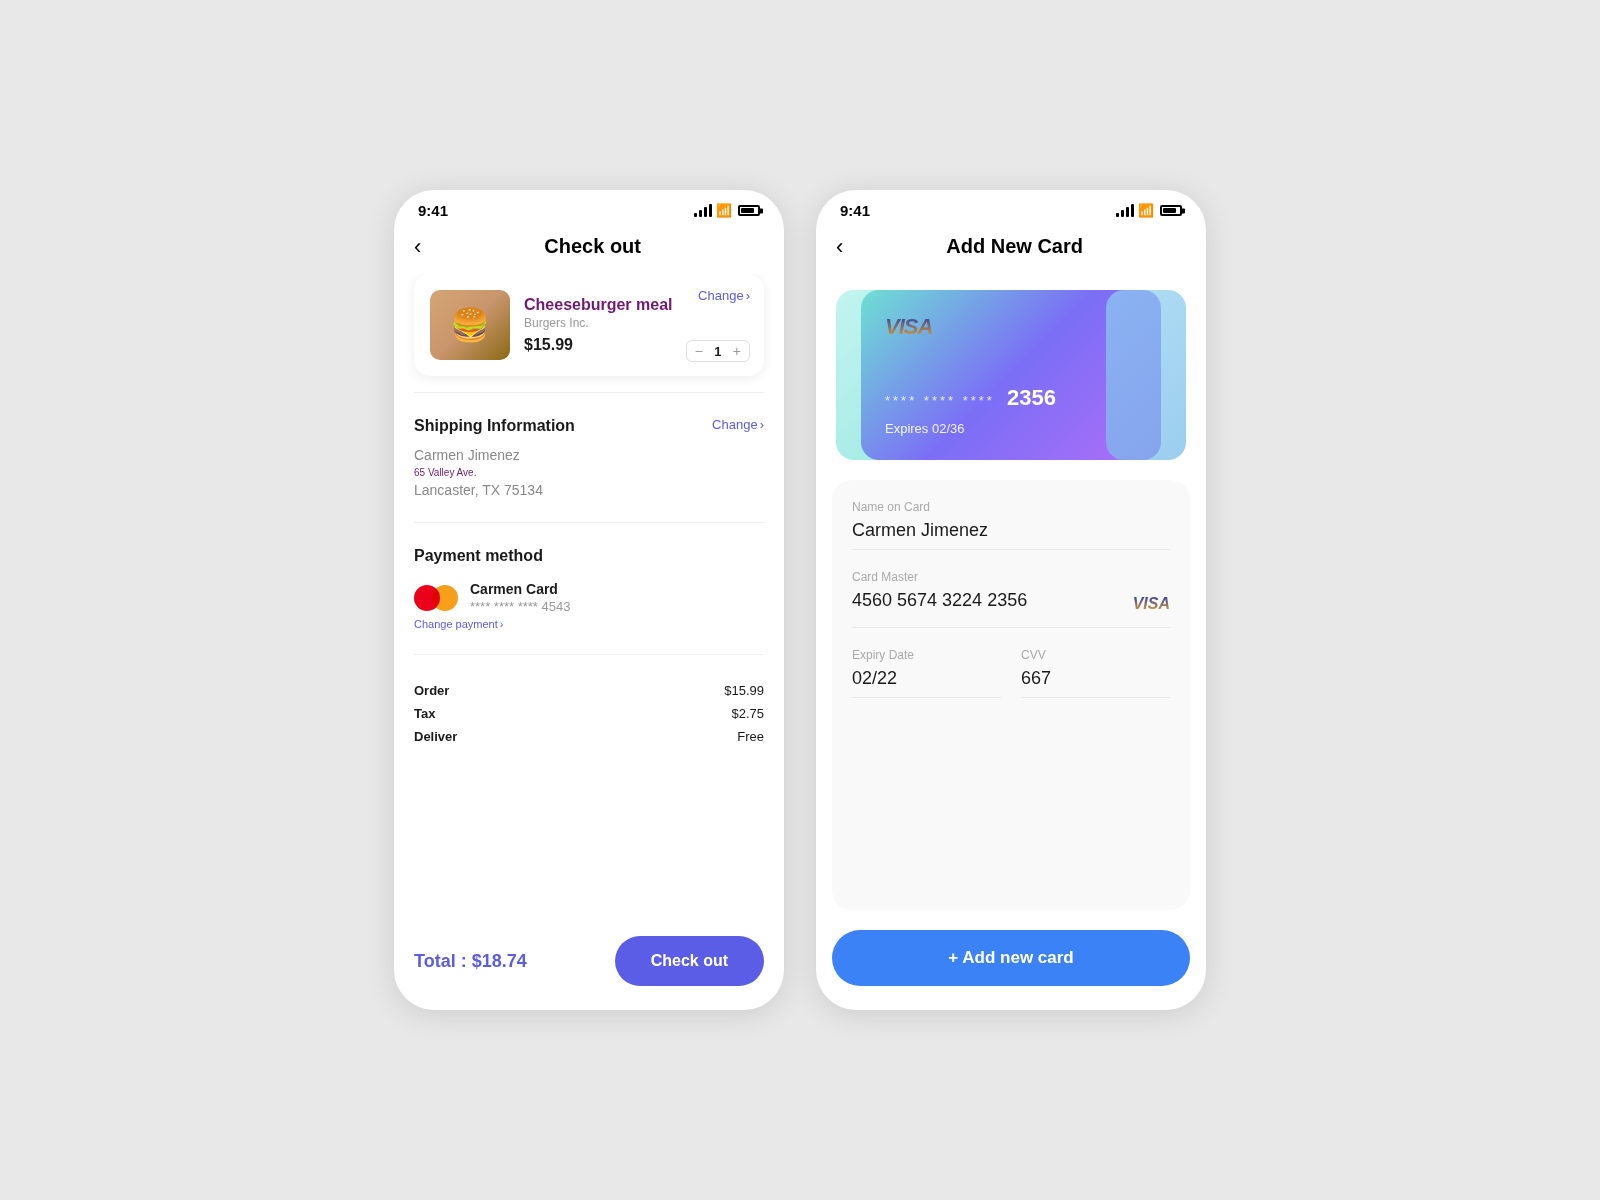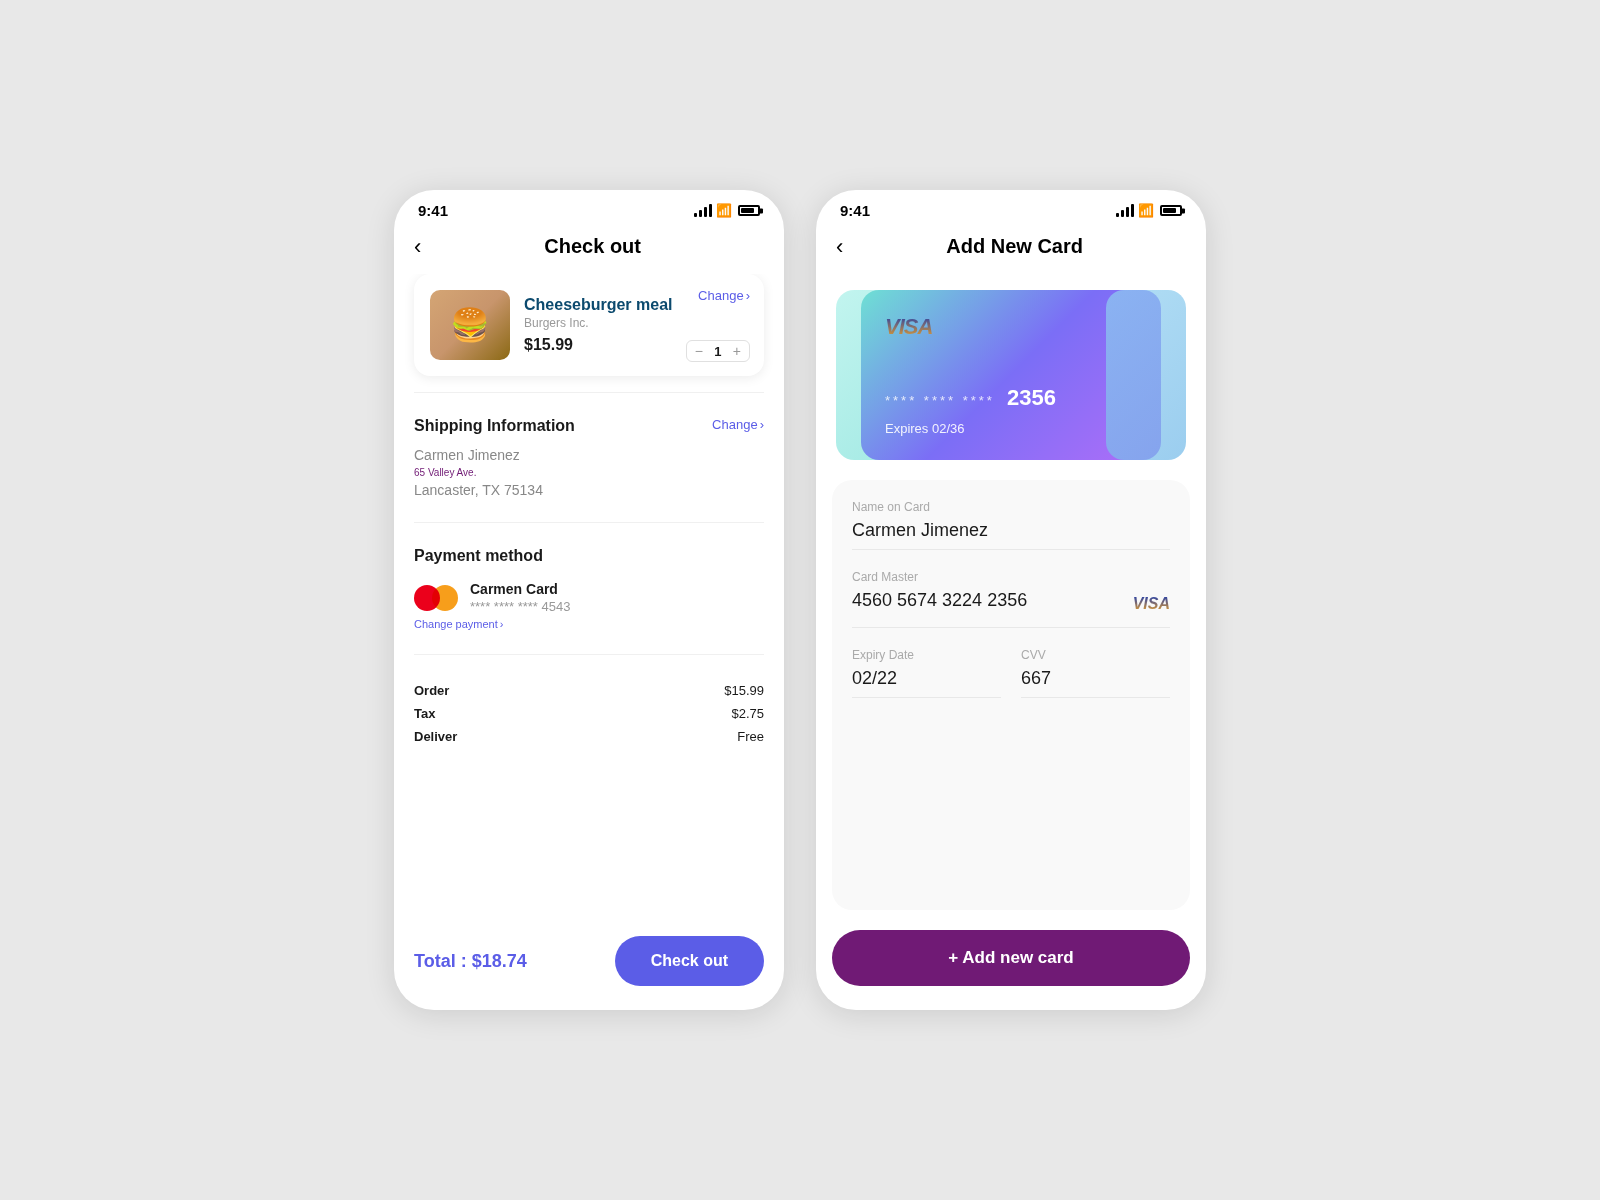--- a/index.html
+++ b/index.html
@@ -114,21 +114,21 @@
       border-radius: 10px;
       background: linear-gradient(135deg, #d4a574, #c8956c, #8b6914);
       overflow: hidden;
       flex-shrink: 0;
       display: flex;
       align-items: center;
       justify-content: center;
     }
     .food-emoji { font-size: 32px; }
     .food-details { flex: 1; }
-    .food-name { font-size: 16px; font-weight: 700; color: #0c4a6e; margin-bottom: 2px; }
+    .food-name { font-size: 16px; font-weight: 700; color: #701a75; margin-bottom: 2px; }
     .food-restaurant { font-size: 12px; color: #999; margin-bottom: 6px; }
     .food-price { font-size: 16px; font-weight: 700; color: #1a1a1a; }
     .change-link { position: absolute; top: 14px; right: 14px; color: #5b5de7; font-size: 13px; font-weight: 500; cursor: pointer; display: flex; align-items: center; gap: 2px; }
     .quantity-control {
       position: absolute;
       bottom: 14px;
       right: 14px;
       display: flex;
       align-items: center;
       gap: 8px;
@@ -290,21 +290,21 @@
       -webkit-text-fill-color: transparent;
       margin-top: -2px;
     }
     .card-number-row { display: flex; align-items: center; justify-content: space-between; gap: 39px; }
     
     .add-card-footer {
       padding: 20px 16px 24px;
     }
     .add-card-btn {
       width: 100%;
-      background: #701a75;
+      background: #3b82f6;
       color: #fff;
       border: none;
       border-radius: 30px;
       padding: 18px;
       font-size: 17px;
       font-weight: 600;
       cursor: pointer;
       display: flex;
       align-items: center;
       justify-content: center;

